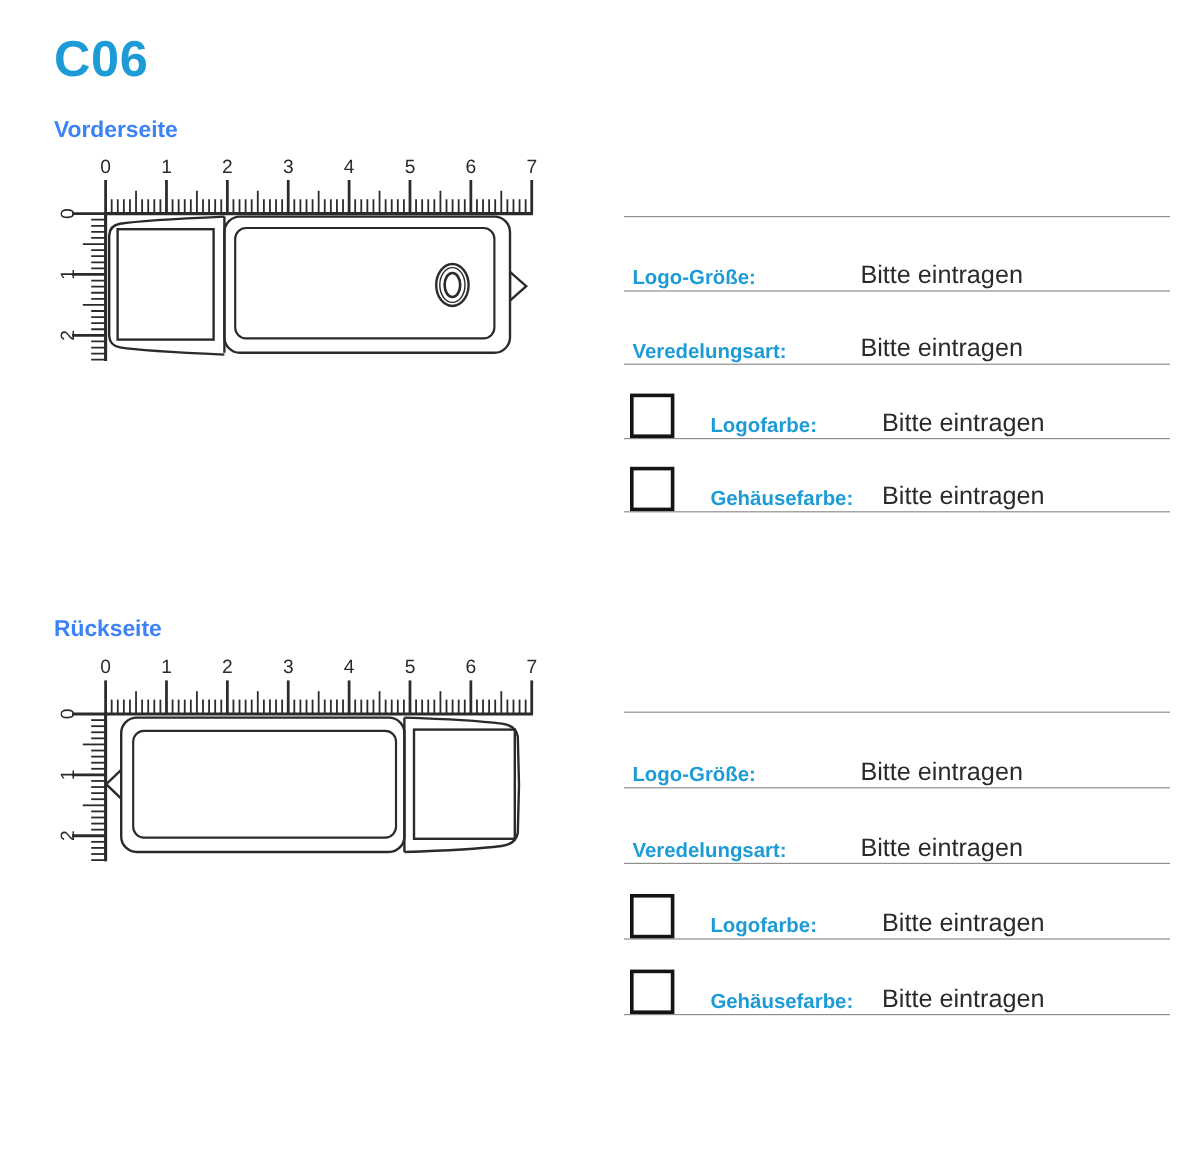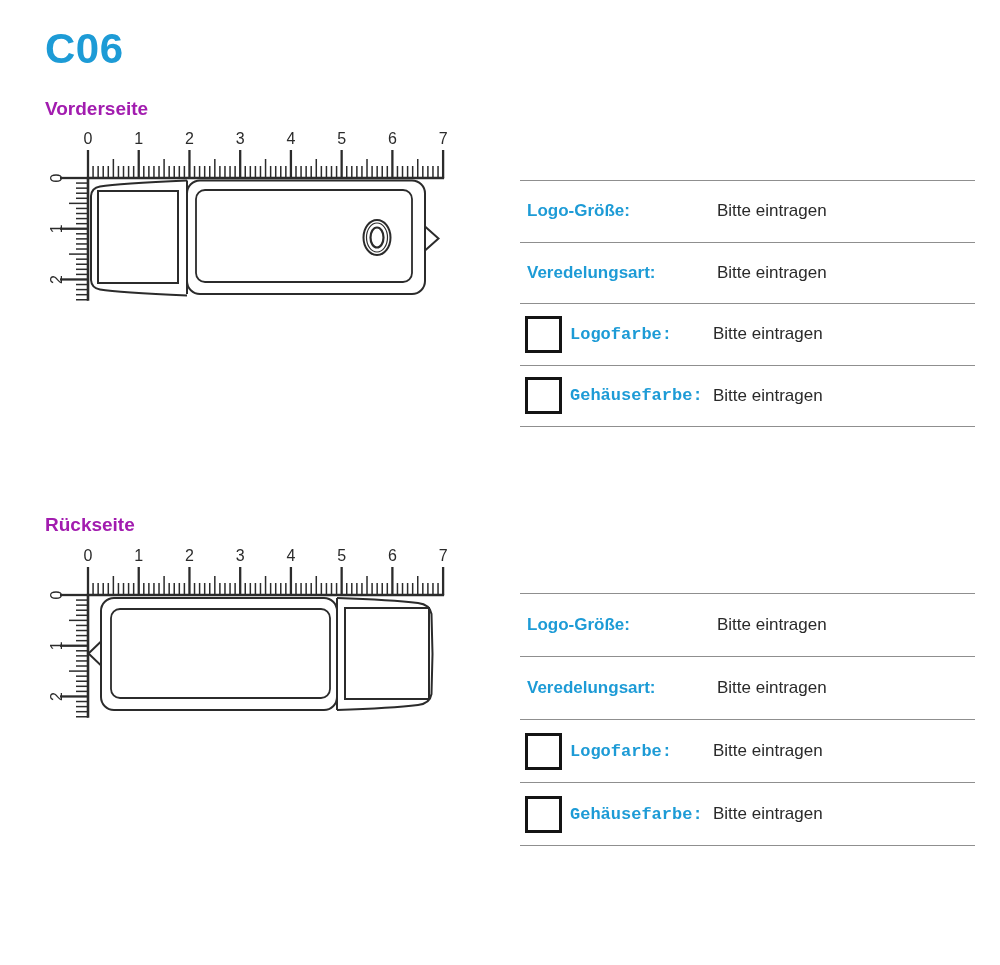--- a/index.html
+++ b/index.html
@@ -9,51 +9,51 @@
     font-family:"Liberation Sans", sans-serif;
     color:#231f20; overflow:hidden;
   }
   .page-title {
     position:absolute; left:45px; top:25px;
     font-size:42px; font-weight:700; color:var(--accent);
     letter-spacing:0.5px;
   }
   .section-heading {
     position:absolute; left:45px;
-    font-size:19px; font-weight:700; color:#a21caf;
+    font-size:19px; font-weight:700; color:#3b82f6;
   }
   #front-heading { top:98px; }
   #back-heading  { top:514px;text-align:right; }
 
   .drawing-svg { position:absolute; left:40px; width:420px; height:185px; }
   #front-drawing { top:123px; }
   #back-drawing  { top:540px; }
 
   .spec-form {
     position:absolute; left:520px; width:455px;
     border-top:1.5px solid #8f8f8f;
   }
   #front-form { top:180px; }
   #back-form  { top:593px; }
   .form-row {
-    display:flex; align-items:center;
+    display:flex; align-items:flex-end;
     border-bottom:1.5px solid #8f8f8f;
   }
   #front-form .form-row { height:61.5px; }
   #back-form  .form-row { height:63px; }
   .row-label {
     font-size:17px; font-weight:700; color:var(--accent);
     margin-left:7px; width:190px; flex:0 0 auto;
   }
   .row-with-box .checkbox {
     width:37px; height:37px; flex:0 0 auto;
     margin-left:5px; border:3px solid #141414; background:#fff;
   }
-  .row-with-box .row-label { margin-left:8px; width:143px;font-family:Liberation Mono, monospace; }
-  .row-value { font-size:17px; color:#2a2a2a; }
+  .row-with-box .row-label { margin-left:30px; width:143px; }
+  .row-value { font-size:21px; color:#2a2a2a; }
 
   .footer { position:absolute; left:0; top:880px; width:1000px; height:60px; }
 
   svg text { font-family:"Liberation Sans", sans-serif; }
 </style>
 </head>
 <body style="--accent: #1d9bd6;">
 
 <div class="page-title">C06</div>
 

